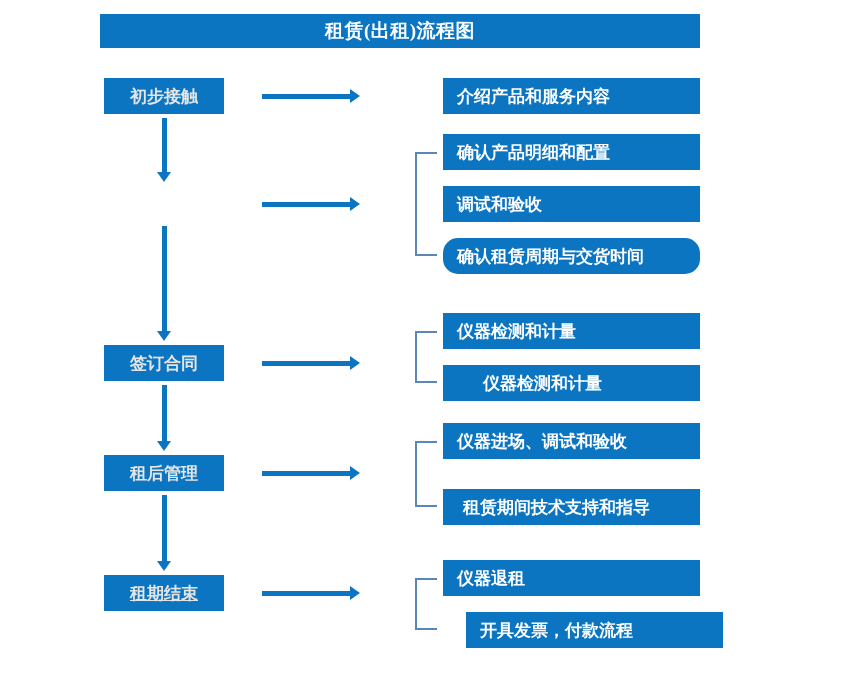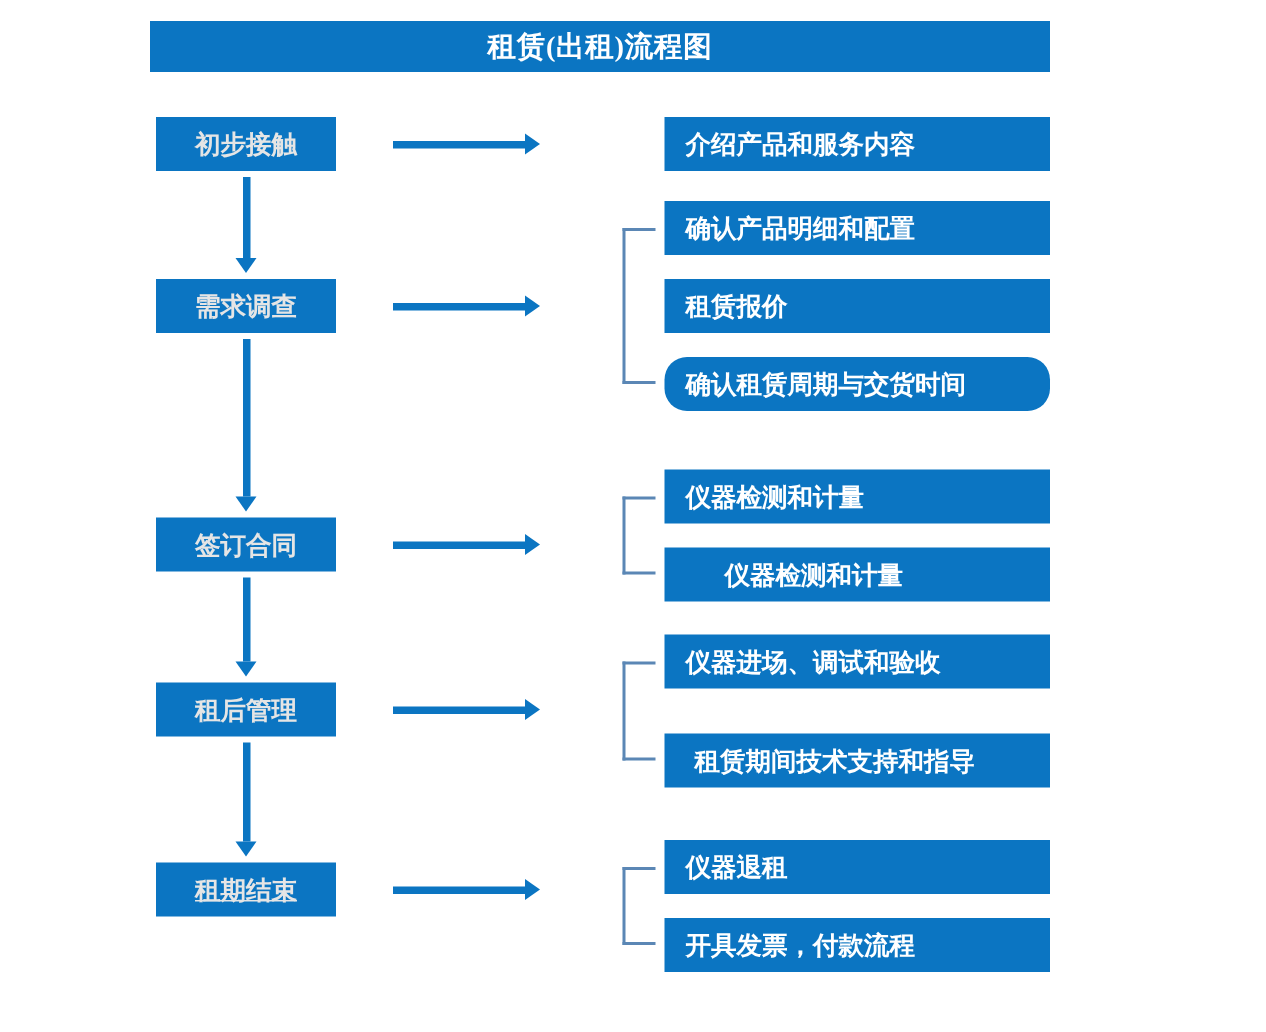--- a/index.html
+++ b/index.html
@@ -126,21 +126,20 @@
   }
 </style>
 </head>
 <body>
 
 <div id="canvas">
 
   <div class="title-bar">租赁(出租)流程图</div>
 
   <div class="stage-box" style="left:104px; top:78px;">初步接触</div>
-  <div class="stage-box" style="left:104px; top:186px;">需求调查</div>
   <div class="stage-box" style="left:104px; top:345px;">签订合同</div>
   <div class="stage-box" style="left:104px; top:455px;font-family:Liberation Mono, monospace;">租后管理</div>
   <div class="stage-box" style="left:104px; top:575px;text-decoration:underline;">租期结束</div>
 
   <div class="v-arrow" style="left:157px; top:118px; height:64px;">
     <div class="shaft" style="height:54px;"></div>
     <div class="head" style="top:54px;"></div>
   </div>
   <div class="v-arrow" style="left:157px; top:226px; height:115px;">
     <div class="shaft" style="height:105px;"></div>
@@ -176,22 +175,22 @@
     <div class="head" style="left:88px;"></div>
   </div>
 
   <div class="bracket" style="top:152px; height:104px;"></div>
   <div class="bracket" style="top:331px; height:52px;"></div>
   <div class="bracket" style="top:441px; height:66px;"></div>
   <div class="bracket" style="top:578px; height:52px;"></div>
 
   <div class="detail-box" style="top:78px;">介绍产品和服务内容</div>
   <div class="detail-box" style="top:134px;">确认产品明细和配置</div>
-  <div class="detail-box" style="top:186px;">租赁报价</div>
+  <div class="detail-box" style="top:186px;">调试和验收</div>
   <div class="detail-box" style="top:238px;border-radius:15px;">确认租赁周期与交货时间</div>
   <div class="detail-box" style="top:313px;">仪器检测和计量</div>
   <div class="detail-box" style="top:365px;padding-left:40px;">仪器检测和计量</div>
   <div class="detail-box" style="top:423px;">仪器进场、调试和验收</div>
   <div class="detail-box" style="top:489px;padding-left:20px;">租赁期间技术支持和指导</div>
   <div class="detail-box" style="top:560px;">仪器退租</div>
-  <div class="detail-box" style="top:612px;">开具发票，付款流程</div>
+  <div class="detail-box" style="top:612px;margin-left:23px;">开具发票，付款流程</div>
 
 </div>
 
 </body></html>

